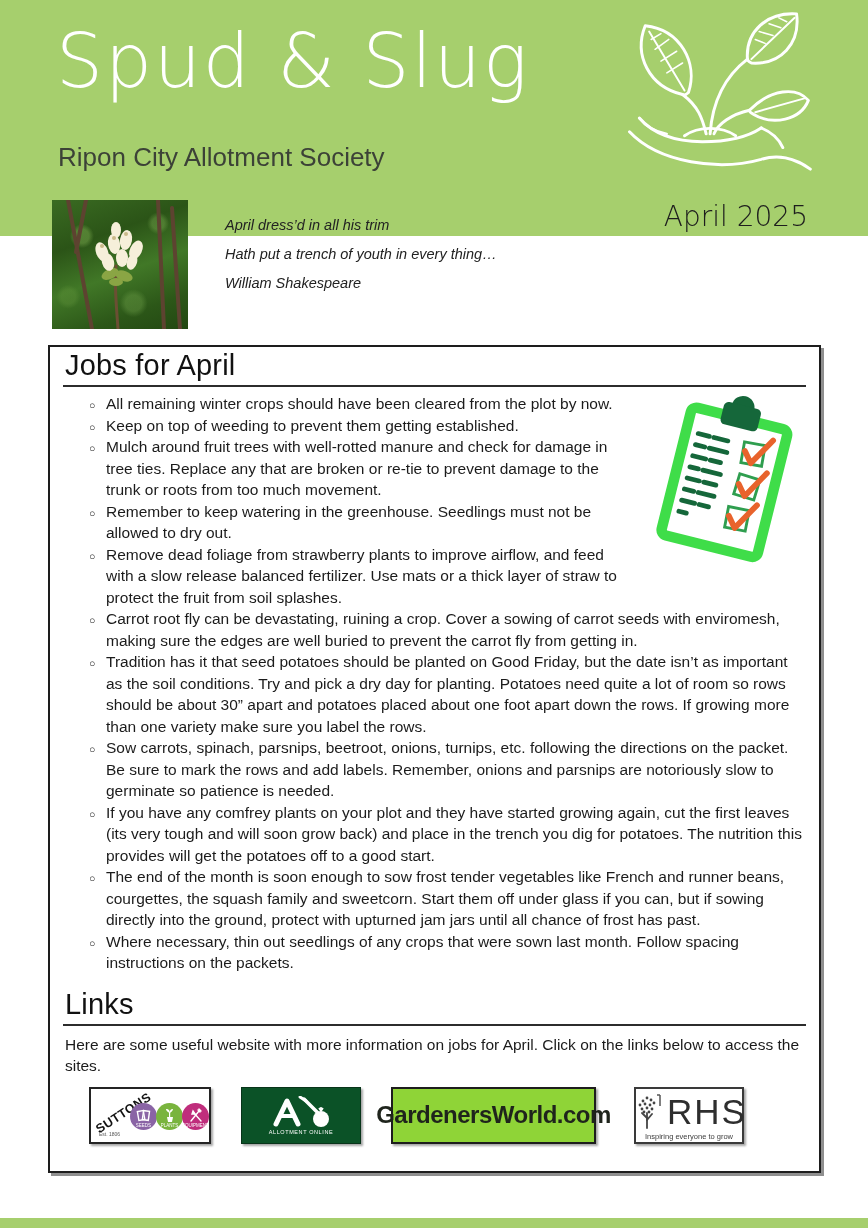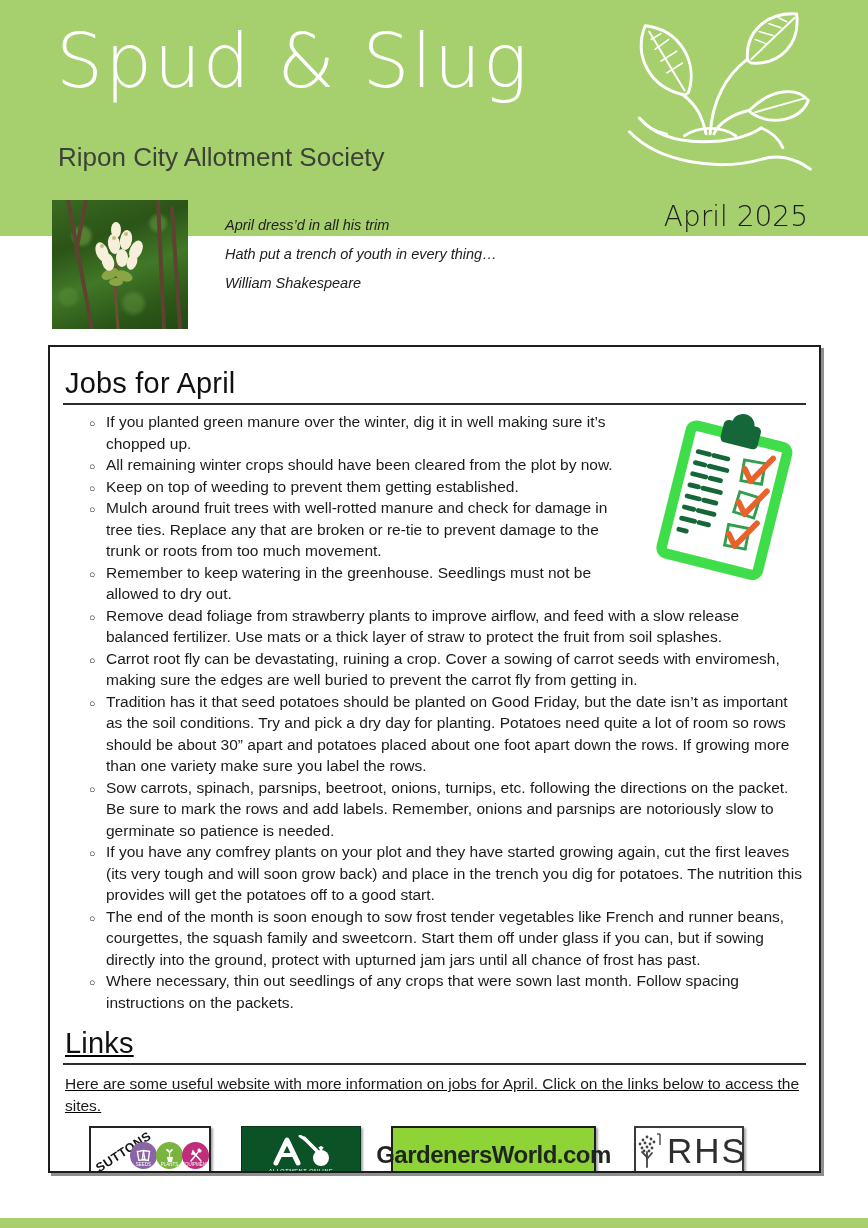--- a/index.html
+++ b/index.html
@@ -23,31 +23,31 @@
              radial-gradient(circle at 12% 75%, rgba(100,150,60,.35) 0 7px, rgba(0,0,0,0) 12px),
              linear-gradient(160deg,#3a6b22 0%,#2b5417 30%,#417827 55%,#2c5718 80%,#234812 100%); }
   .welcome { position:absolute; left:205px; top:4px; width:460px; }
   .welcome-head { font-size:15.5px; font-weight:700; color:#161616; }
   .quote-line { margin-left:20px; margin-top:13px; font-size:14.5px; font-style:italic; color:#222222; }
   .issue-date { position:absolute; right:60px; top:0px; font-family:"DejaVu Sans","Liberation Sans",sans-serif;
                 font-weight:200; font-size:28px; color:#1d1d1d; }
 
   
   .main-box { position:absolute; left:48px; top:345px; width:773px; height:828px; background:#ffffff;
-              border:2px solid #1d1d1d; box-shadow:3px 3px 0 #8f8f8f; padding:18px 13px 0 13px; overflow:hidden; }
+              border:2px solid #1d1d1d; box-shadow:3px 3px 0 #8f8f8f; padding:0 13px 0 13px; overflow:hidden; }
   h2.section { font-size:29px; font-weight:400; color:#111111; letter-spacing:0.2px; margin:2px 0 3px 2px; }
   hr.rule { border:none; border-top:2px solid #2c2c2c; margin:0 0 6px 0; }
 
   .jobs-body { position:relative; margin-top:5px; }
   .clipboard { float:right; width:162px; height:182px; margin:-4px 2px 6px 10px; }
   ul.jobs-list { margin:2px 0 0 0; padding:0 0 0 43px; list-style:none; }
   ul.jobs-list li { position:relative; font-size:15.5px; line-height:21.5px; color:#1b1b1b; }
   ul.jobs-list li::before { content:"○"; position:absolute; left:-17px; top:2px; font-size:10.5px; color:#1b1b1b; }
 
-  .links-block { clear:both;text-decoration:underline; }
+  .links-block { clear:both; }
   .links-block h2.section { margin-top:14px; }
   .links-intro { font-size:15.5px; line-height:21.5px; color:#1b1b1b; margin:8px 0 10px 2px; width:745px; }
 
   
   .logo-row { position:relative; height:62px; margin-top:4px; }
   .logo { position:absolute; top:0; height:57px; display:flex; align-items:center; justify-content:center;
           text-decoration:none; cursor:pointer; }
   .logo.suttons { left:26px; width:122px; background:#ffffff; border:2px solid #242424; box-shadow:2px 2px 2px rgba(0,0,0,.35); }
   .suttons-word { position:absolute; left:1px; top:17px; transform:rotate(-33deg); font-size:12.5px; font-weight:700;
                   color:#111; letter-spacing:0.5px; }
@@ -177,21 +177,20 @@
               <g stroke="#e8632c" stroke-width="6" stroke-linecap="round" stroke-linejoin="round">
                 <path d="M100,60 L109,71 L126,42"></path>
                 <path d="M102,95 L111,106 L128,77"></path>
                 <path d="M100,130 L109,141 L126,112"></path>
               </g>
             </g>
           </g>
         </svg>
       </div>
       <ul class="jobs-list">
-          <li>If you planted green manure over the winter, dig it in well making sure it’s chopped up.</li>
           <li>All remaining winter crops should have been cleared from the plot by now.</li>
           <li>Keep on top of weeding to prevent them getting established.</li>
           <li>Mulch around fruit trees with well-rotted manure and check for damage in tree ties.  Replace any that are broken or re-tie to prevent damage to the trunk or roots from too much movement.</li>
           <li>Remember to keep watering in the greenhouse.  Seedlings must not be allowed to dry out.</li>
           <li>Remove dead foliage from strawberry plants to improve airflow, and feed with a slow release balanced fertilizer.  Use mats or a thick layer of straw to protect the fruit from soil splashes.</li>
           <li>Carrot root fly can be devastating, ruining a crop.  Cover a sowing of carrot seeds with enviromesh, making sure the edges are well buried to prevent the carrot fly from getting in.</li>
           <li>Tradition has it that seed potatoes should be planted on Good Friday, but the date isn’t as important as the soil conditions. Try and pick a dry day for planting.  Potatoes need quite a lot of room so rows should be about 30” apart and potatoes placed about one foot apart down the rows.  If growing more than one variety make sure you label the rows.</li>
           <li>Sow carrots, spinach, parsnips, beetroot, onions, turnips, etc. following the directions on the packet.  Be sure to mark the rows and add labels.  Remember, onions and parsnips are notoriously slow to germinate so patience is needed.</li>
           <li>If you have any comfrey plants on your plot and they have started growing again, cut the first leaves (its very tough and will soon grow back) and place in the trench you dig for potatoes.  The nutrition this provides will get the potatoes off to a good start.</li>
           <li>The end of the month is soon enough to sow frost tender vegetables like French and runner beans, courgettes, the squash family and sweetcorn.  Start them off under glass if you can, but if sowing directly into the ground, protect with upturned jam jars until all chance of frost has past.</li>

